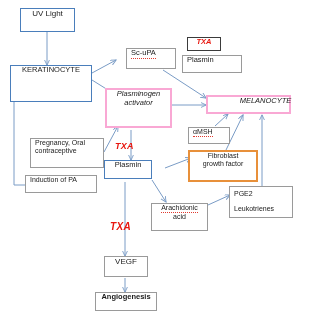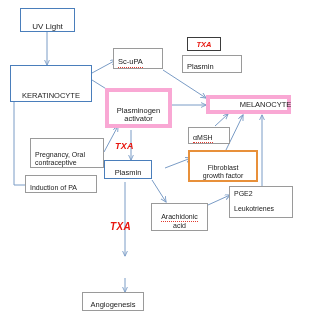--- a/index.html
+++ b/index.html
@@ -12,32 +12,32 @@
   #canvas{position:relative;width:301px;height:320px;}
   svg#wires{position:absolute;left:0;top:0;width:301px;height:320px;}
 
   .node{
     position:absolute;
     box-sizing:border-box;
     background:#ffffff;
     display:flex;
     flex-direction:column;
     align-items:center;
-    justify-content:flex-end;
+    justify-content:flex-start;
     text-align:center;
     color:#1a1a1a;
     line-height:1.15;
     z-index:3;
   }
   .node .ln{display:block;white-space:nowrap;}
 
   
   .b-grey{border:1px solid #9a9a9a;}
   .b-blue{border:1px solid #4a7ebb;}
-  .b-blue-thick{border:4px solid #f9a8d4;}
+  .b-blue-thick{border:2px solid #f9a8d4;font-style:italic;}
   .b-orange{border:2px solid #e8903a;}
   .b-dark{border:1px solid #3b3b3b;}
 
   .left{align-items:flex-start;text-align:left;padding-left:4px;}
 
   
   .txa-label{
     position:absolute;
     color:#e8170f;
     font-weight:bold;
@@ -99,21 +99,21 @@
   </svg>
 
   <div class="node b-blue" style="left:20px;top:8px;width:55px;height:24px;font-size:8px;">
     <span class="ln">UV Light</span>
   </div>
 
   <div class="node b-blue" style="left:10px;top:65px;width:82px;height:37px;font-size:7.5px;">
     <span class="ln">KERATINOCYTE</span>
   </div>
 
-  <div class="node b-grey left" style="left:113px;top:48px;width:50px;height:21px;font-size:7.5px;">
+  <div class="node b-grey left" style="left:126px;top:48px;width:50px;height:21px;font-size:7.5px;">
     <span class="ln sp">Sc-uPA</span>
   </div>
 
   <div class="node b-dark" style="left:187px;top:37px;width:34px;height:14px;">
     <span class="ln txa-inline" style="color:#e8170f;font-weight:bold;font-style:italic;font-size:7.5px;">TXA</span>
   </div>
 
   <div class="node b-grey left" style="left:182px;top:55px;width:60px;height:18px;font-size:7.5px;">
     <span class="ln">Plasmin</span>
   </div>
@@ -160,18 +160,21 @@
 
   <div class="node b-grey" style="left:151px;top:203px;width:57px;height:28px;font-size:7px;">
     <span class="ln sp">Arachidonic</span>
     <span class="ln">acid</span>
   </div>
 
   <div class="txa-label" style="left:110px;top:221px;font-size:10px;">
     <span>TXA</span>
   </div>
 
+  <div class="node b-grey" style="left:104px;top:256px;width:44px;height:21px;font-size:8px;">
+    <span class="ln">VEGF</span>
+  </div>
 
-  <div class="node b-grey" style="left:82px;top:292px;width:62px;height:19px;font-size:7.5px;">
+  <div class="node b-grey" style="left:95px;top:292px;width:62px;height:19px;font-size:7.5px;font-weight:bold;">
     <span class="ln">Angiogenesis</span>
   </div>
 
 </div>
 
 </body></html>

